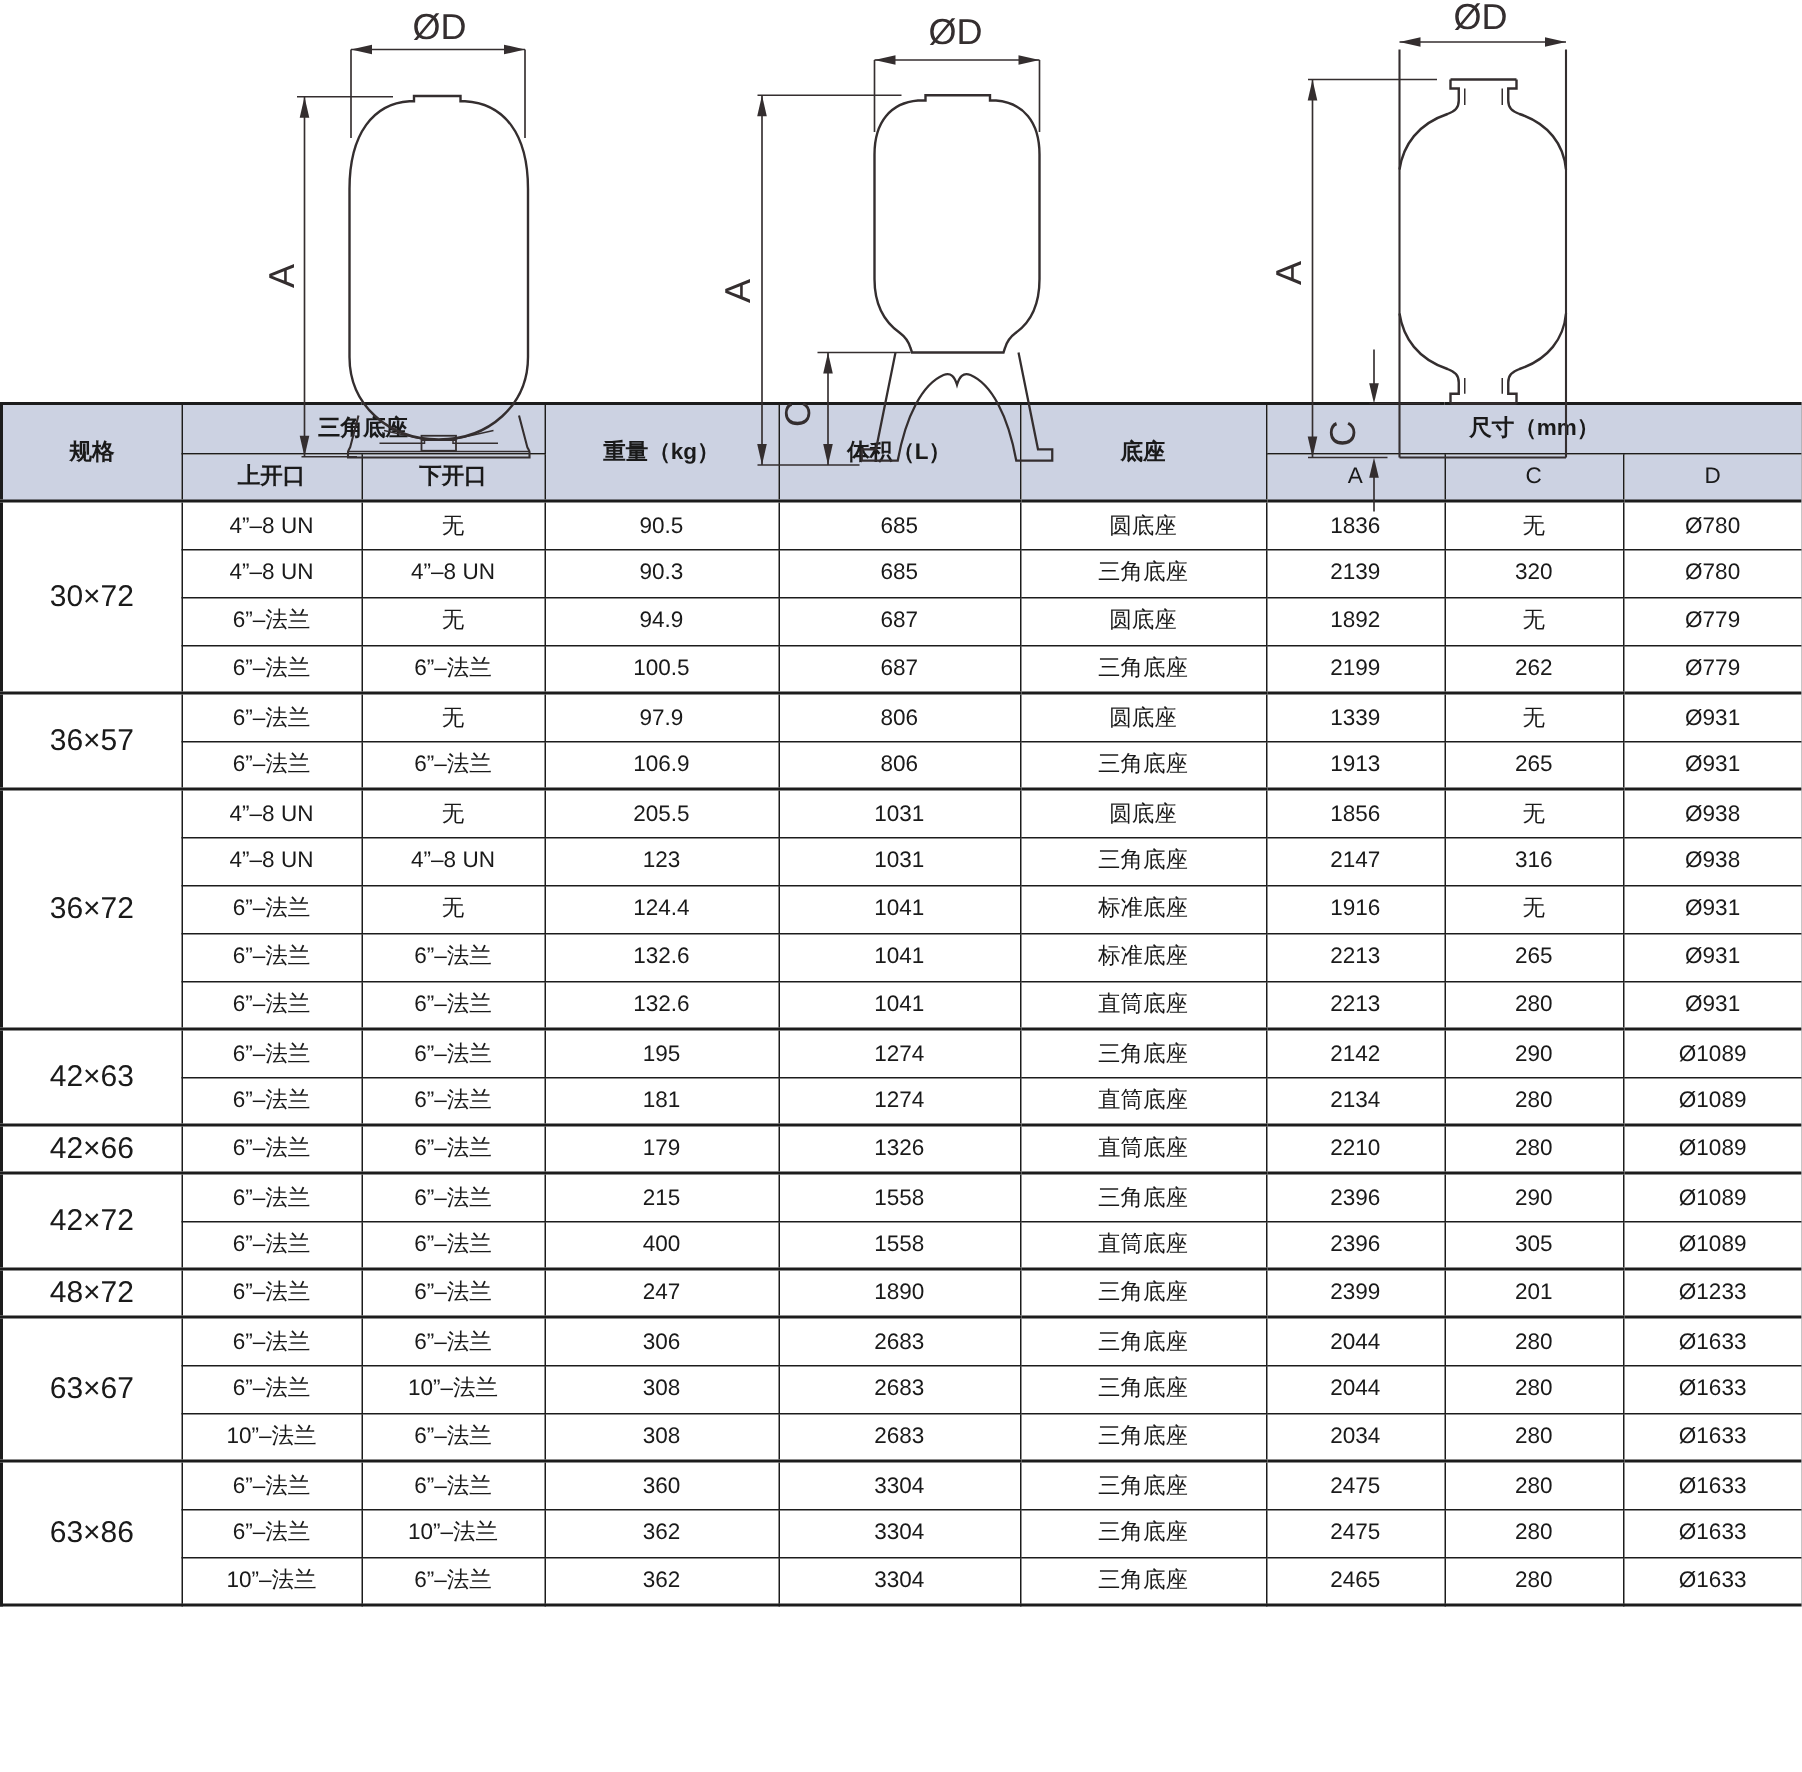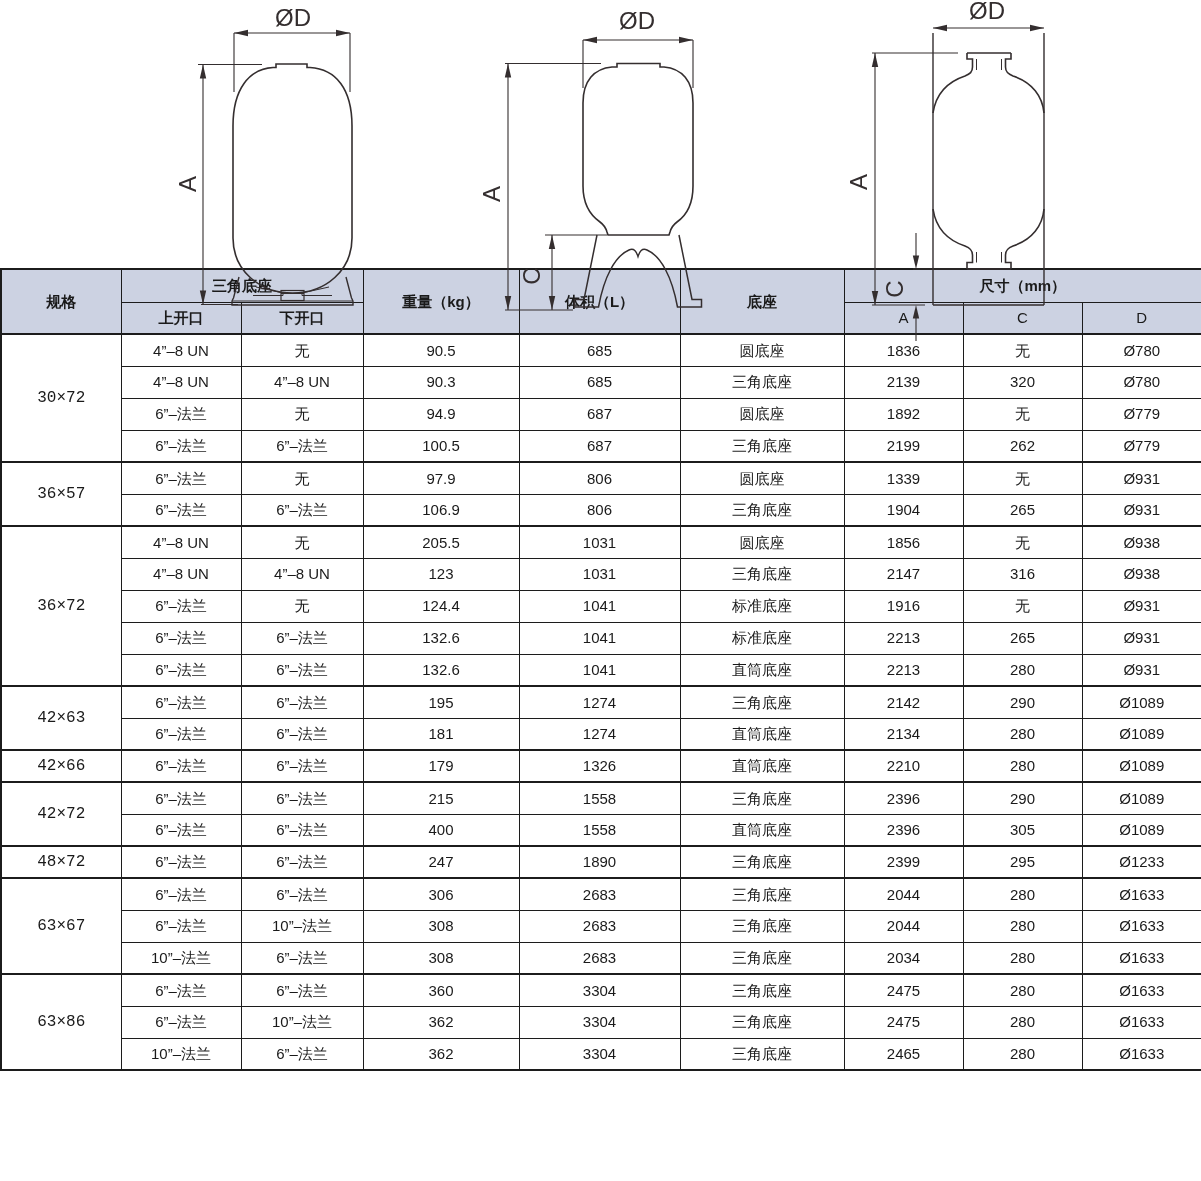--- a/index.html
+++ b/index.html
@@ -27,21 +27,21 @@
     padding:0 2px;font-size:15px;line-height:1.15;
     overflow:hidden;white-space:nowrap;
   }
   .spec-table thead th{background:var(--header-bg);font-weight:bold;}
   .spec-table thead tr:first-child{height:33px;}
   .spec-table thead tr:last-child{height:32px;}
   .spec-table thead{border-bottom:2px solid var(--border-color);}
   .spec-table thead th.subdim{font-weight:normal;}
   .spec-table tbody tr{height:32px;}
   .spec-table tbody tr.group-start td{border-top:2px solid var(--border-color);}
-  .spec-table td.spec{font-size:16px;font-family:Liberation Mono, monospace;}
+  .spec-table td.spec{font-size:20px;}
 </style>
 </head>
 <body>
 
 <div class="diagrams">
 
   <svg class="diagram" style="left:150px" width="260" height="335" viewBox="0 0 260 335">
     <g stroke="var(--line-color)" fill="none" stroke-width="1.1">
       <path d="M84,33 H200"></path>
       <path d="M84,33 V92 M200,33 V92"></path>
@@ -219,21 +219,21 @@
         <td>1339</td>
         <td>无</td>
         <td>Ø931</td>
       </tr>
       <tr>
         <td>6”–法兰</td>
         <td>6”–法兰</td>
         <td>106.9</td>
         <td>806</td>
         <td>三角底座</td>
-        <td>1904</td>
+        <td>1913</td>
         <td>265</td>
         <td>Ø931</td>
       </tr>
       <tr class="group-start">
         <td rowspan="5" class="spec">36×72</td>
         <td>4”–8 UN</td>
         <td>无</td>
         <td>205.5</td>
         <td>1031</td>
         <td>圆底座</td>
@@ -335,21 +335,21 @@
         <td>Ø1089</td>
       </tr>
       <tr class="group-start">
         <td rowspan="1" class="spec">48×72</td>
         <td>6”–法兰</td>
         <td>6”–法兰</td>
         <td>247</td>
         <td>1890</td>
         <td>三角底座</td>
         <td>2399</td>
-        <td>295</td>
+        <td>201</td>
         <td>Ø1233</td>
       </tr>
       <tr class="group-start">
         <td rowspan="3" class="spec">63×67</td>
         <td>6”–法兰</td>
         <td>6”–法兰</td>
         <td>306</td>
         <td>2683</td>
         <td>三角底座</td>
         <td>2044</td>

